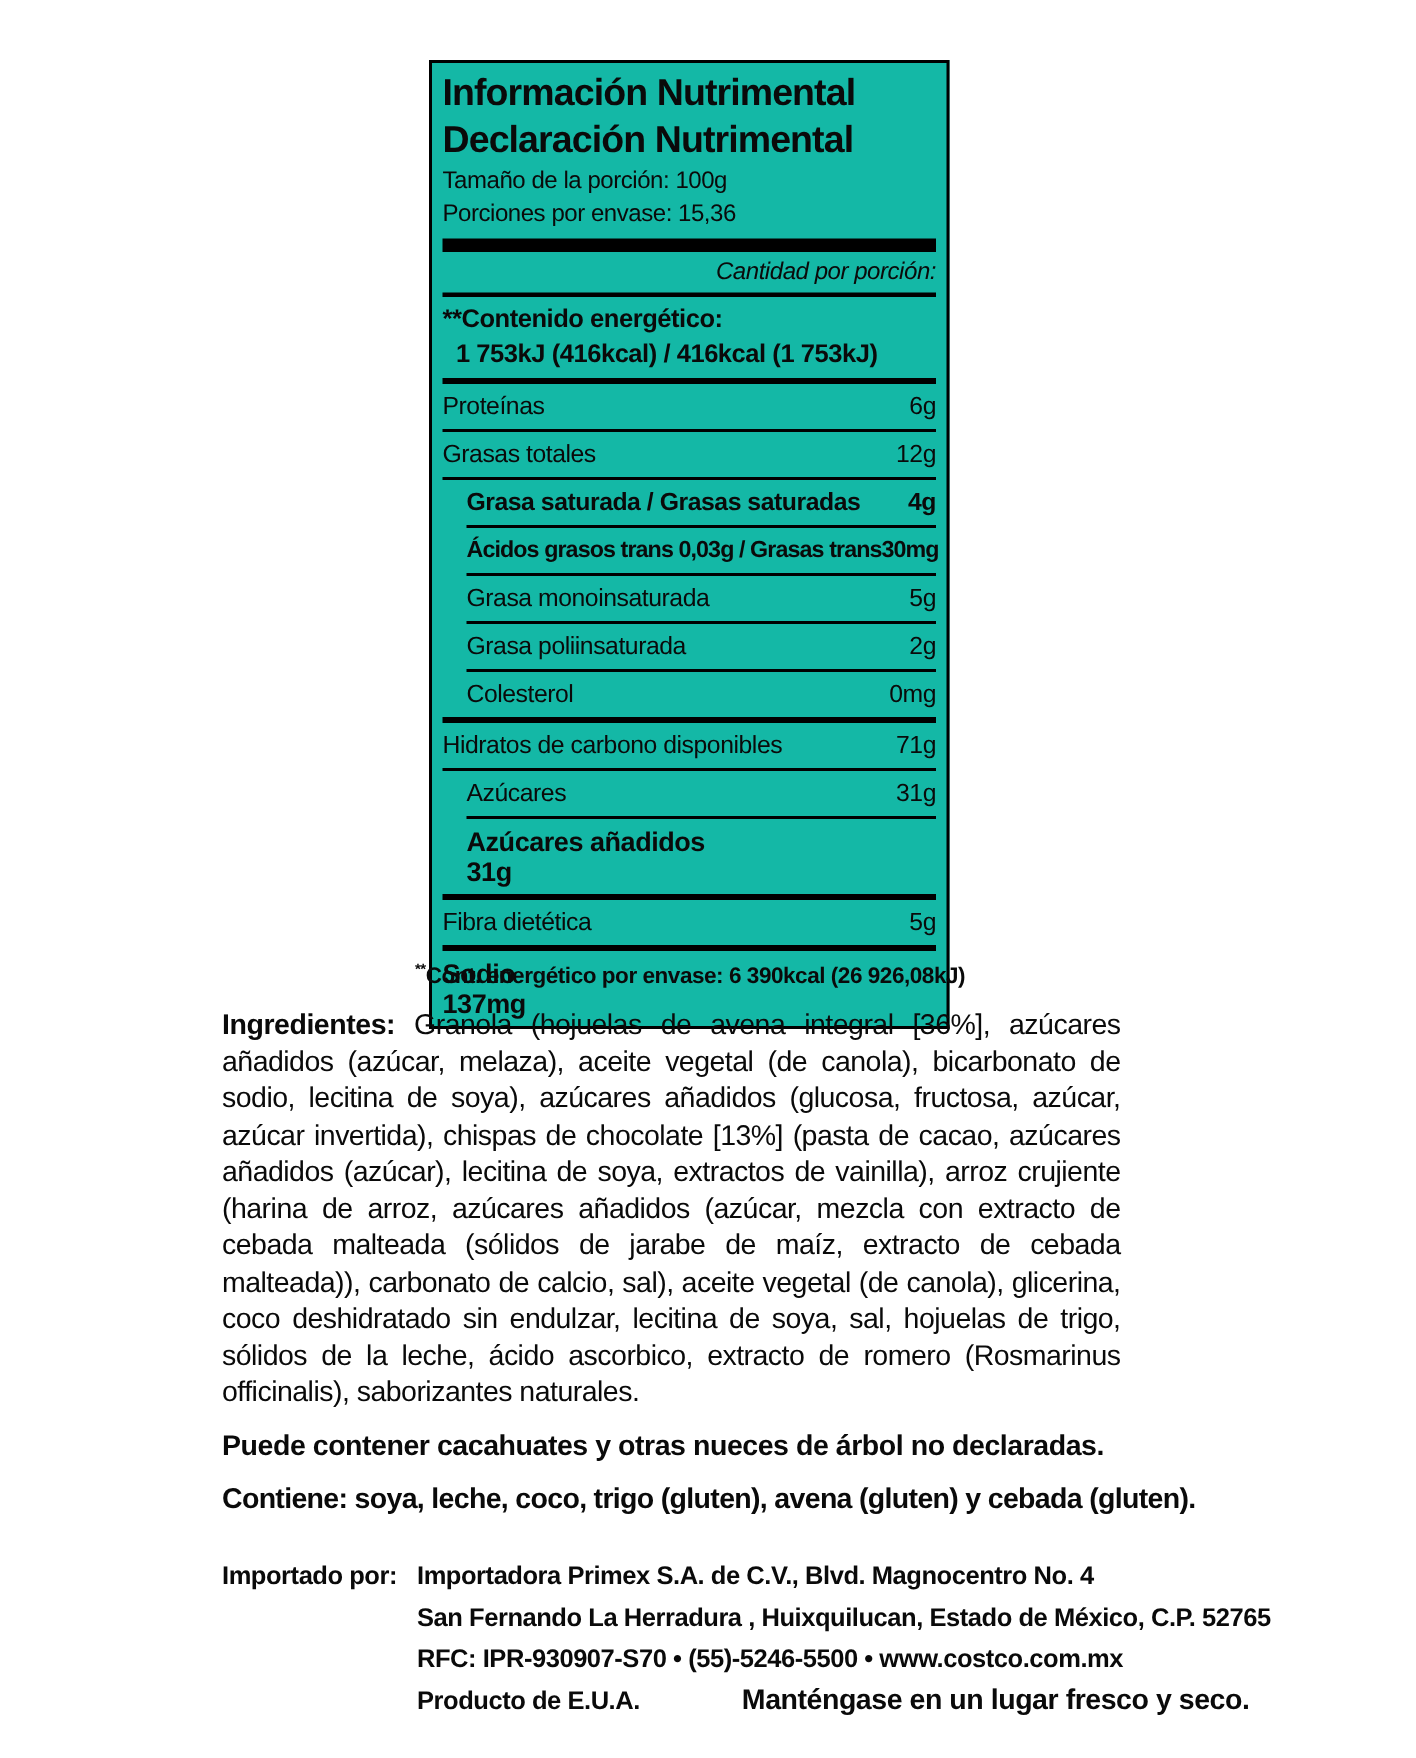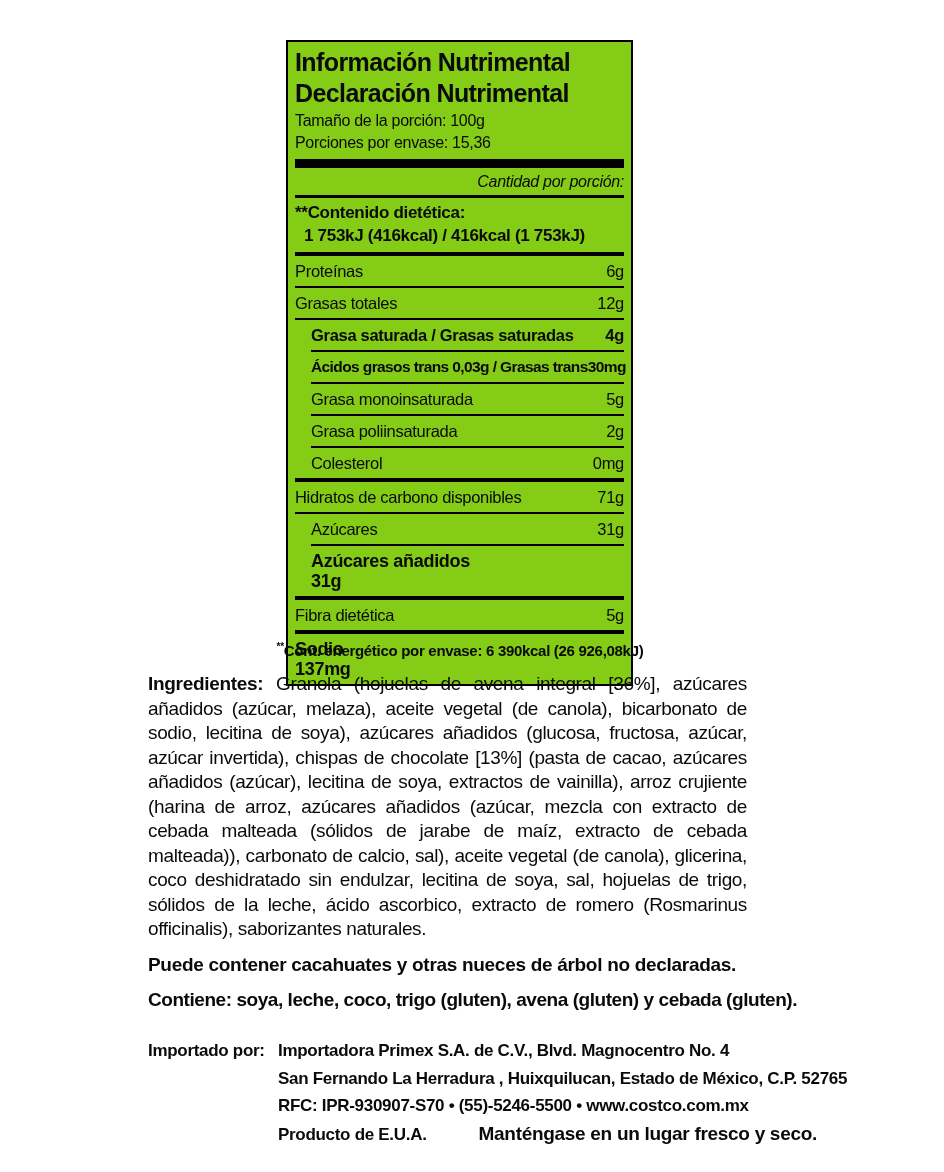--- a/index.html
+++ b/index.html
@@ -3,21 +3,21 @@
 <meta charset="utf-8">
 <style>
   html,body{margin:0;padding:0;background:#fff;}
   .page{
     position:relative;width:944px;height:1172px;background:#ffffff;
     font-family:"Liberation Sans",sans-serif;color:#0a0a0a;overflow:hidden;
   }
   
   .nutri-box{
     position:absolute;left:286px;top:40px;width:347px;box-sizing:border-box;
-    border:2.5px solid #000;background:#84cc16;padding:5px 7px 0 7px;
+    border:2.5px solid #000;background:#14b8a6;padding:5px 7px 0 7px;
   }
   .nutri-title{font-weight:bold;font-size:25px;line-height:31px;letter-spacing:-0.6px;white-space:nowrap;}
   .serving{font-size:16px;line-height:21px;letter-spacing:-0.3px;margin-top:1px;}
   .thick-bar{height:9px;background:#000;margin:6px 0 4px 0;}
   .amount{
     text-align:right;font-style:italic;font-size:16px;letter-spacing:-0.3px;
     padding:1px 0 4px 0;border-bottom:3px solid #000;
   }
   .energy{font-weight:bold;font-size:17px;letter-spacing:-0.3px;padding:5px 0 6px 0;}
   .energy-value{padding-left:9px;padding-top:3px;white-space:nowrap;}
@@ -54,36 +54,36 @@
     font-weight:bold;font-size:19px;letter-spacing:-0.3px;white-space:nowrap;
   }
   
   .importer{
     position:absolute;left:148px;top:1037px;width:760px;
     font-weight:bold;font-size:17px;line-height:27.5px;letter-spacing:-0.3px;
   }
   .imp-label{display:inline-block;width:130px;}
   .imp-indent{padding-left:130px;white-space:nowrap;}
   .imp-last{padding-left:130px;white-space:nowrap;}
-  .storage{margin-left:52px;font-size:19px;}
+  .storage{margin-left:68px;font-size:19px;}
 </style>
 </head>
 <body>
 
 <div class="page">
 
   <div class="nutri-box">
     <div class="nutri-title">Información Nutrimental</div>
     <div class="nutri-title">Declaración Nutrimental</div>
     <div class="serving">Tamaño de la porción: 100g</div>
     <div class="serving">Porciones por envase: 15,36</div>
     <div class="thick-bar"></div>
     <div class="amount">Cantidad por porción:</div>
     <div class="energy">
-      <div>**Contenido dietética:</div>
+      <div>**Contenido energético:</div>
       <div class="energy-value">1 753kJ (416kcal) / 416kcal (1 753kJ)</div>
     </div>
     <div id="rows">
         <div class="row sep-thick">
     <span class="n">Proteínas</span>
     <span class="v">6g</span>
   </div>
         <div class="row sep-thin">
     <span class="n">Grasas totales</span>
     <span class="v">12g</span>

